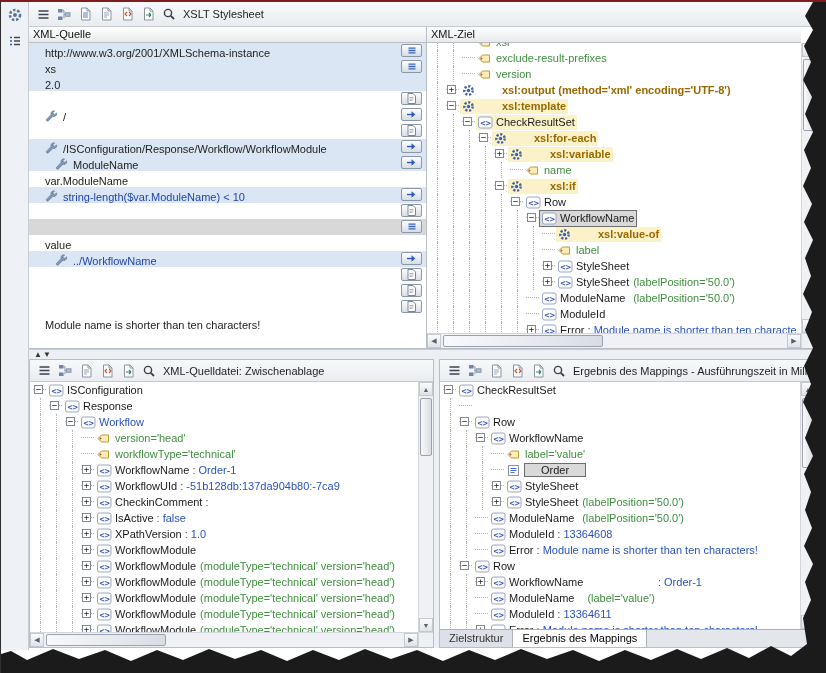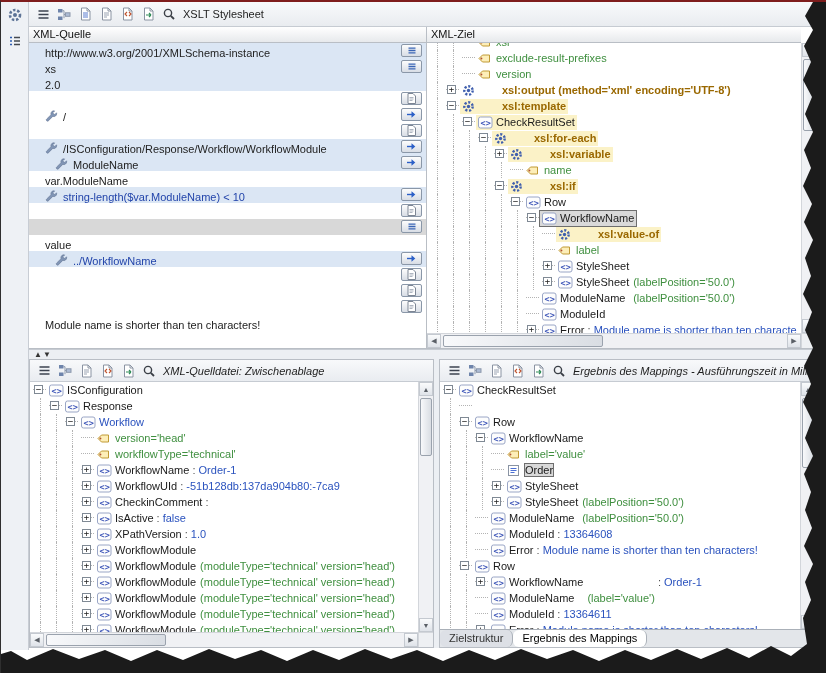--- a/index.html
+++ b/index.html
@@ -35,52 +35,52 @@
   .trow{height:16px;display:flex;align-items:center;white-space:nowrap;padding-left:3px;}
   .ind{width:16px;height:16px;flex:none;position:relative;}
   .ind::before{content:"";position:absolute;left:7px;top:0;height:16px;border-left:1px dotted #b3b3b3;}
   .expcell{width:14px;height:16px;flex:none;position:relative;}
   .expcell::before{content:"";position:absolute;left:0;top:7px;width:13px;border-top:1px dotted #b3b3b3;}
   .expander{position:absolute;left:1px;top:3px;width:9px;height:9px;border:1px solid #7f8994;background:#fff;font-size:9px;line-height:7px;text-align:center;color:#222;z-index:1;box-sizing:border-box;font-family:"DejaVu Sans Mono",monospace;}
   .node-ico{width:16px;height:14px;display:inline-flex;align-items:center;justify-content:flex-start;flex:none;margin-right:2px;}
   .node-body{display:inline-flex;align-items:center;height:15px;padding:0 2px;}
   .hl-yellow{background:var(--hl-yellow,#fbf2c7);}
   .hl-selected{background:var(--sel,#d9d9d9);outline:1px solid #6e6e6e;}
-  .val-box{background:var(--sel,#d9d9d9);outline:1px solid #6e6e6e;padding:0 0;}
+  .val-box{background:var(--sel,#d9d9d9);outline:1px solid #6e6e6e;padding:0 16px;}
   .t-elem{color:#1a1a1a;}
   .t-xsl{color:var(--xsl,#9a6800);font-family:Liberation Sans, sans-serif;font-weight:bold;margin-left:22px;}
   .t-attr{color:var(--attr,#3f8f3f);}
   .t-link{color:#2a52be;}
   .t-paren{color:var(--attr,#3f8f3f);margin-left:4px;margin-top:32px;}
   .t-sep{color:#555;white-space:pre;}
   .t-val{color:var(--val,#2a52be);}
   
   .hsplit{position:absolute;left:28px;top:347px;width:787px;height:10px;background:#eceff3;border-top:1px solid #c6cbd2;box-sizing:border-box;}
   .split-handle{position:absolute;left:5px;top:0;font-size:8px;letter-spacing:1px;color:#333;line-height:9px;}
   .vsplit{position:absolute;left:433px;top:357px;width:5px;height:289px;background:#eceff3;}
   
   .pane{position:absolute;top:357px;background:#fff;border:1px solid #b9bec5;box-sizing:border-box;}
   .bl-pane{left:28px;width:405px;height:289px;}
   .br-pane{left:438px;width:377px;height:289px;}
-  .pane .toolbar{position:absolute;left:0;top:0;right:0;height:22px;font-style:italic;}
+  .pane .toolbar{position:absolute;left:0;top:0;right:0;height:22px;}
   .bl-tree-clip{position:absolute;left:0;top:22px;right:15px;bottom:15px;overflow:hidden;}
   .br-tree-clip{position:absolute;left:0;top:22px;right:15px;bottom:18px;overflow:hidden;}
   
   .sb{background:#f0f1f4;box-sizing:border-box;position:absolute;display:flex;}
   .sb-v{flex-direction:column;width:15px;border-left:1px solid #d3d6db;}
   .sb-h{flex-direction:row;height:15px;border-top:1px solid #d3d6db;}
   .sb-btn{width:14px;height:14px;flex:none;display:flex;align-items:center;justify-content:center;font-size:7px;color:#5a5f66;background:linear-gradient(#fafbfc,#dfe3e9);border:1px solid #c4c9d0;box-sizing:border-box;}
   .sb-track{flex:1;position:relative;}
   .sb-thumb{position:absolute;background:linear-gradient(90deg,#f8f9fb,#d9dde3);border:1px solid #9aa2ad;border-radius:2px;box-sizing:border-box;}
   .sb-v .sb-thumb{left:1px;right:1px;}
   .sb-h .sb-thumb{top:1px;bottom:1px;}
   .sb-corner{position:absolute;width:15px;height:15px;background:#eef0f3;border-left:1px solid #d3d6db;border-top:1px solid #d3d6db;box-sizing:border-box;}
   
   .tabbar{position:absolute;left:0;right:0;bottom:0;height:18px;display:flex;background:#e3e6ea;border-top:1px solid #aab0b8;box-sizing:border-box;}
-  .tab{padding:0 9px;line-height:16px;border-right:1px solid #aab0b8;background:#dde0e6;color:#333;cursor:default;border-radius:6px;}
+  .tab{padding:0 9px;line-height:16px;border-right:1px solid #aab0b8;background:#dde0e6;color:#333;cursor:default;}
   .tab.active{background:#ffffff;color:#000;}
   
   .torn{position:absolute;left:0;top:0;pointer-events:none;z-index:60;}
 </style>
 </head>
 <body>
 
 <div id="app">
 
   <div class="left-strip" id="left-strip">

